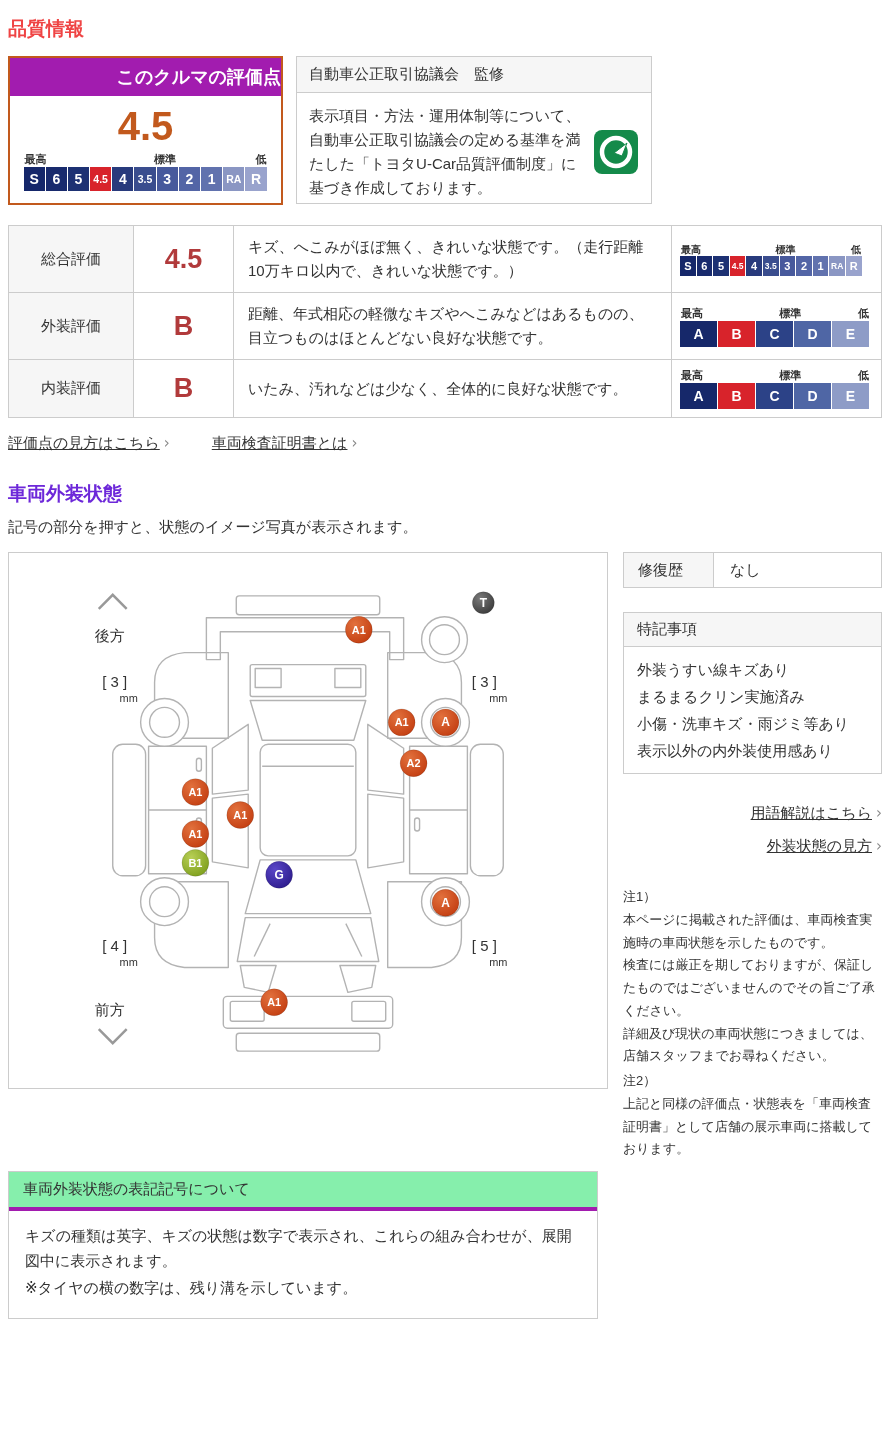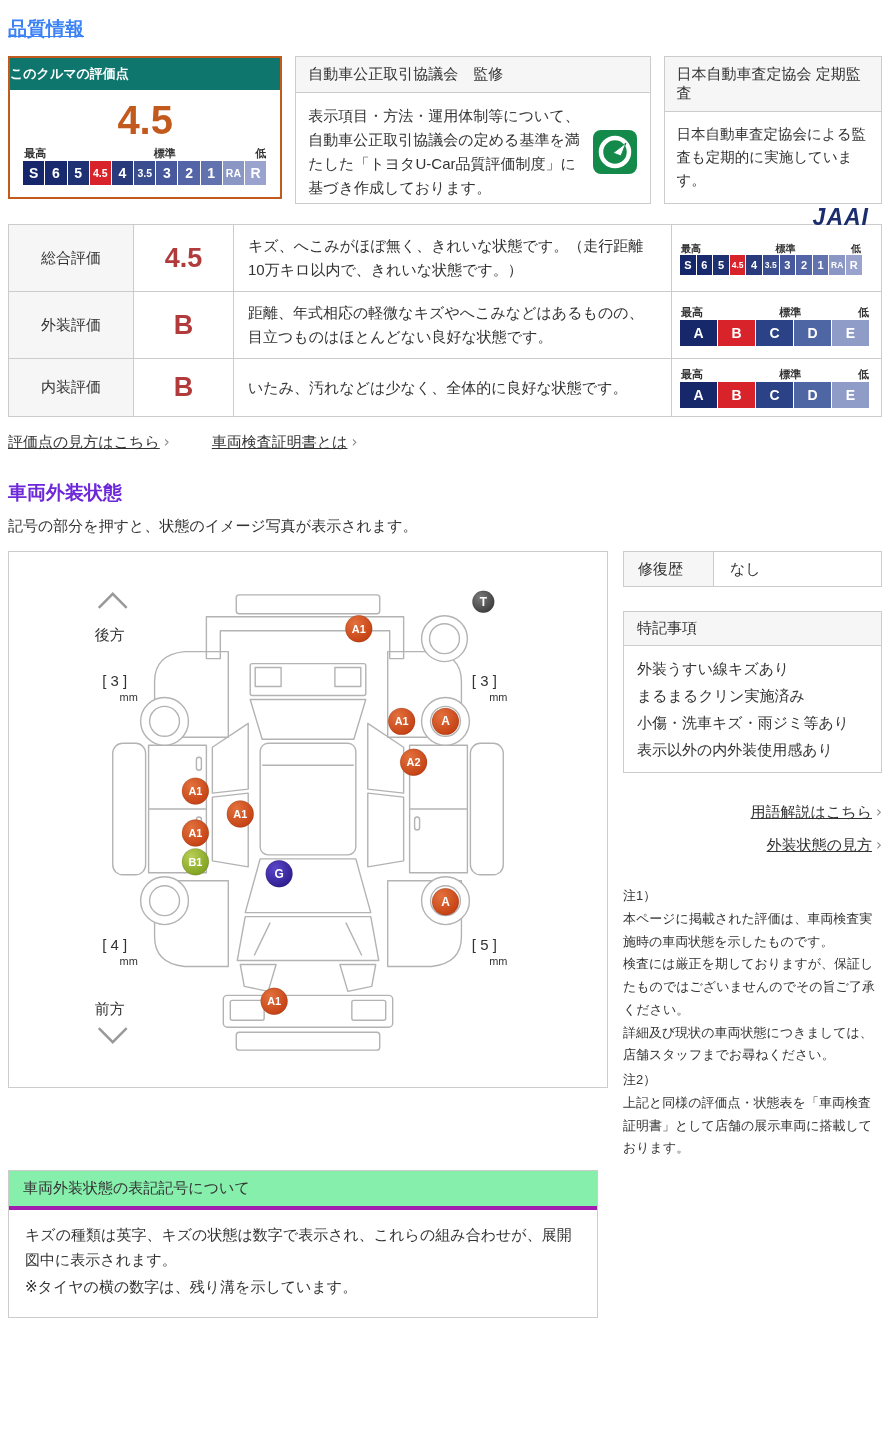--- a/index.html
+++ b/index.html
@@ -1,26 +1,26 @@
 <!DOCTYPE html>
 <html lang="ja"><head>
 <meta charset="utf-8">
 <style>
   * { margin:0; padding:0; box-sizing:border-box; }
   body {
     width:890px; background:#fff; color:#333;
     font-family:"Liberation Sans","DejaVu Sans",sans-serif;
   }
   .wrap { padding:8px; }
-  h1.page-title { font-size:19px; font-weight:bold; margin:8px 0 14px 0; color:#3b82f6;text-decoration:underline; }
+  h1.page-title { font-size:19px; font-weight:bold; margin:8px 0 14px 0; color:#ef4444; }
 
   
   .top-row { display:flex; gap:13px; align-items:flex-start; }
   .score-box { width:275px; border:2px solid #c2591d; background:#fff; }
-  .score-box .sb-header { background:#0f766e; color:#fff; font-size:13px; font-weight:bold; text-align:left; padding:7px 0; }
+  .score-box .sb-header { background:#a21caf; color:#fff; font-size:18px; font-weight:bold; text-align:right; padding:7px 0; }
   .score-box .sb-score { text-align:center; font-size:40px; font-weight:bold; color:#c2591d; margin-top:8px; line-height:1.1; }
   .score-box .sb-scale { margin:4px auto 12px auto; width:244px; }
 
   .info-box { border:1px solid #ccc; background:#fff; }
   .info-box .ib-header { background:#f6f6f6; border-bottom:1px solid #ccc; font-size:15px; padding:8px 12px; color:#333; }
   .info-box .ib-body { padding:11px 12px; font-size:15px; line-height:1.6; }
   .box-fair { width:356px; height:148px; }
   .box-fair .ib-body { display:flex; align-items:center; gap:10px; }
   .box-jaai { width:219px; height:148px; }
   .box-jaai .ib-body { font-size:14.5px; }
@@ -131,27 +131,20 @@
       <div class="ib-body">
         <div style="flex:1">表示項目・方法・運用体制等について、自動車公正取引協議会の定める基準を満たした「トヨタU-Car品質評価制度」に基づき作成しております。</div>
         <svg width="46" height="46" viewBox="0 0 46 46">
           <rect x="1" y="1" width="44" height="44" rx="8" fill="#148a4a"></rect>
           <circle cx="23" cy="23" r="14" fill="none" stroke="#fff" stroke-width="4.5"></circle>
           <path d="M21,24 L34,14 L29,27 Z" fill="#fff" stroke="#148a4a" stroke-width="1"></path>
         </svg>
       </div>
     </div>
 
-    <div class="info-box box-jaai">
-      <div class="ib-header">日本自動車査定協会 定期監査</div>
-      <div class="ib-body">
-        <div>日本自動車査定協会による監査も定期的に実施しています。</div>
-        <div class="jaai-logo">JAAI</div>
-      </div>
-    </div>
   </div>
 
   <table class="eval-table">
     <tbody id="eval-tbody">
         <tr>
           <th>総合評価</th>
           <td class="grade-cell">4.5</td>
           <td class="desc-cell">キズ、へこみがほぼ無く、きれいな状態です。（走行距離10万キロ以内で、きれいな状態です。）</td>
           <td class="scale-col">
             <div class="scale scale-mini">

